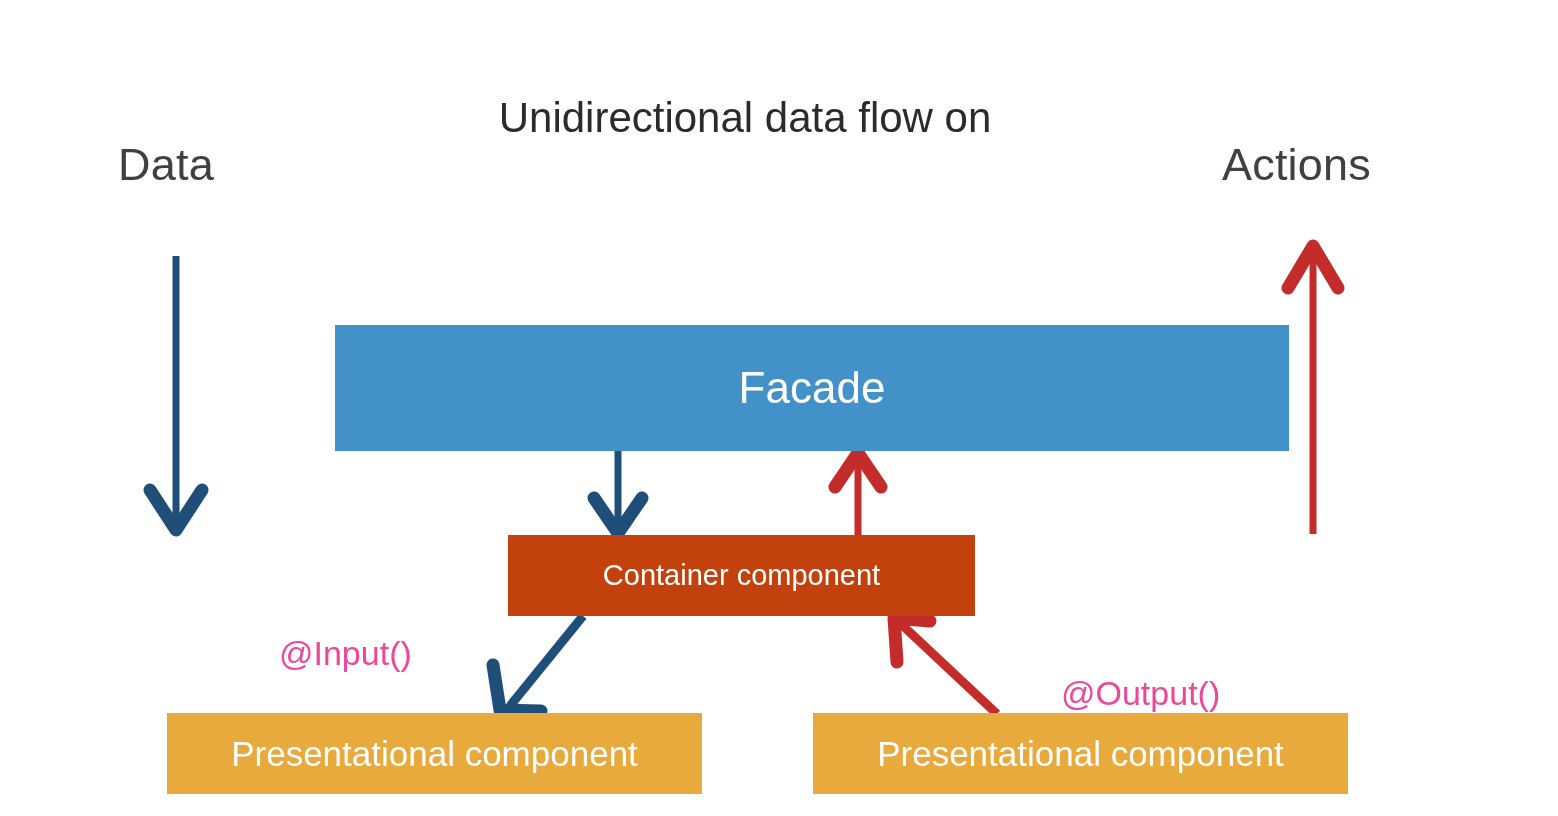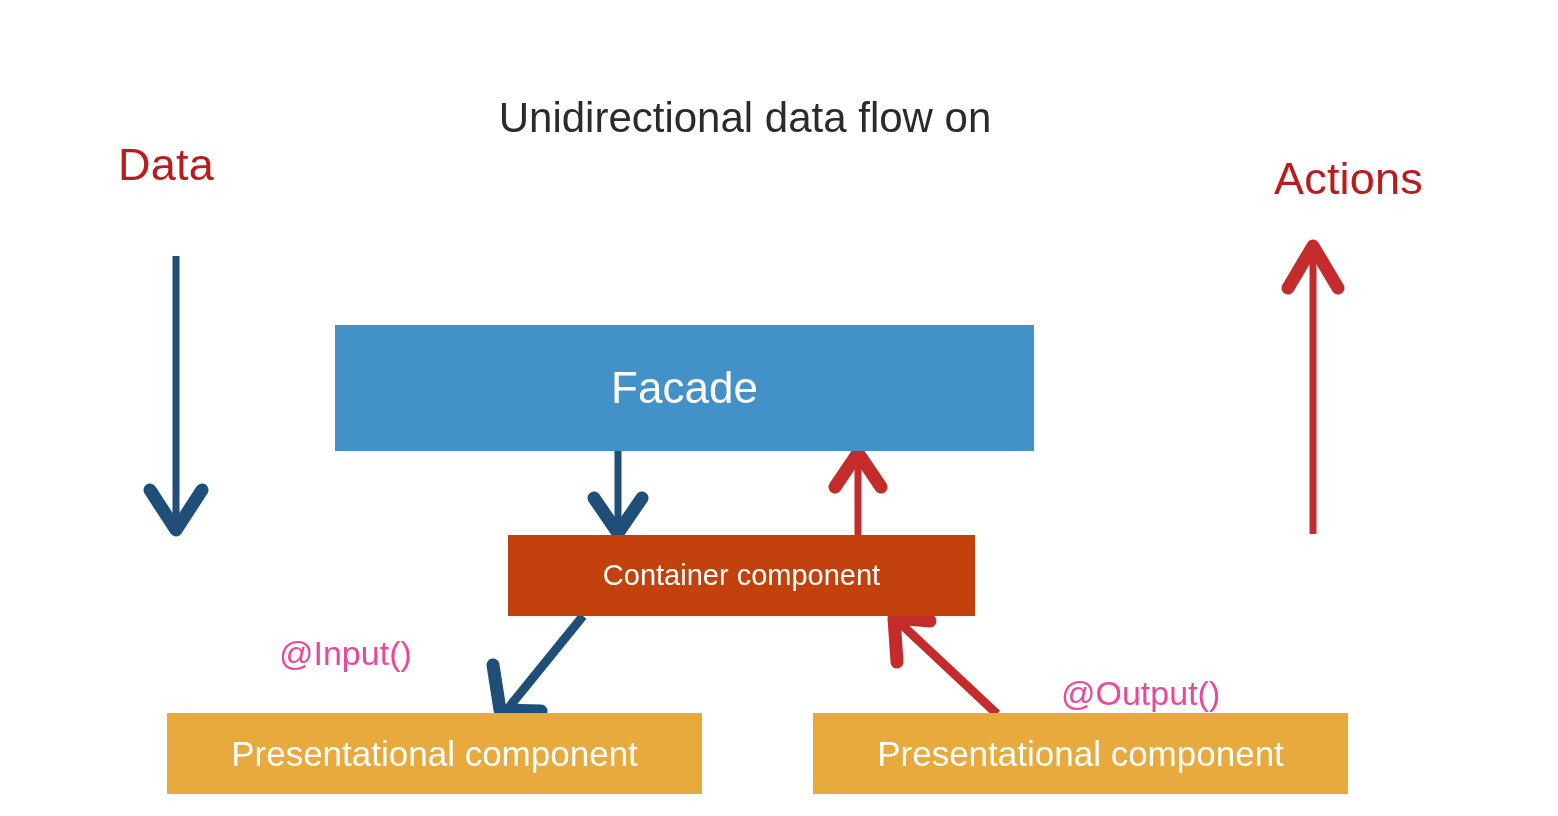--- a/index.html
+++ b/index.html
@@ -24,27 +24,27 @@
     width: 1558px;
     height: 816px;
     pointer-events: none;
   }
 
   
   .side-label {
     position: absolute;
     font-size: 45px;
     font-weight: 400;
-    color: #b91c1c;
+    color: #404040;
     letter-spacing: 0.2px;
     white-space: nowrap;
     line-height: 1;
   }
   #label-data   { left: 118px; top: 142px; }
-  #label-actions{ left: 1274px; top: 142px; margin-top: 14px; }
+  #label-actions{ left: 1222px; top: 142px; }
 
   #title-block {
     position: absolute;
     left: 330px;
     top: 92px;
     width: 830px;
     text-align: center;
     line-height: 1.22;
   }
   .title-line-1 {
@@ -76,21 +76,21 @@
     display: flex;
     align-items: center;
     justify-content: center;
     color: #ffffff;
     box-sizing: border-box;
     text-align: center;
   }
   #box-facade {
     left: 335px;
     top: 325px;
-    width: 699px;
+    width: 954px;
     height: 126px;
     background: #4291c8;
     font-size: 44px;
   }
   #box-container {
     left: 508px;
     top: 535px;
     width: 467px;
     height: 81px;
     background: #c2410c;

